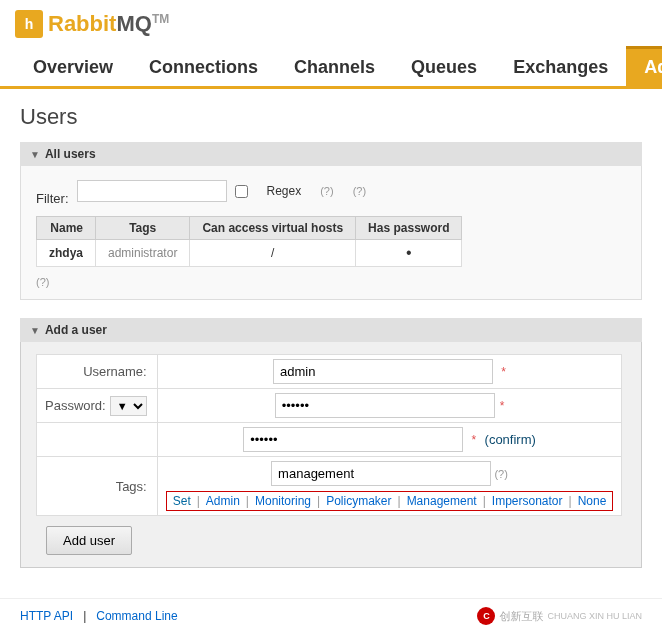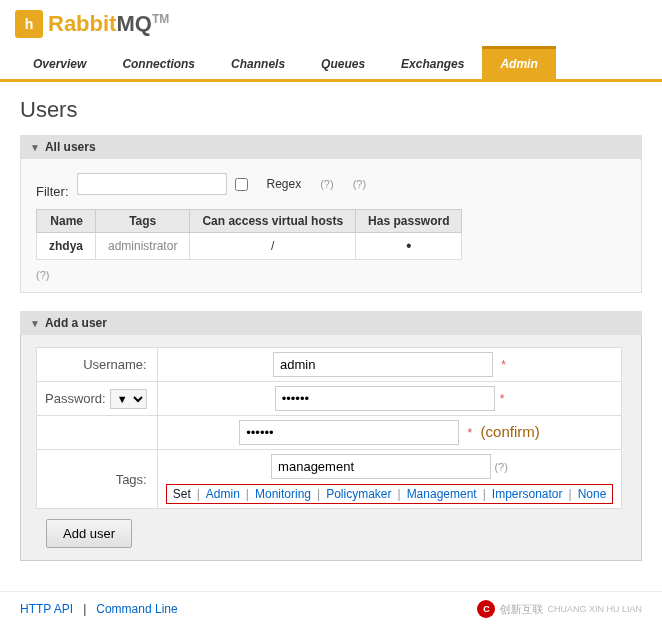--- a/index.html
+++ b/index.html
@@ -14,24 +14,23 @@
     .logo-text em { color: #e8a820; font-style: normal; }
     .logo-tm { font-size: 12px; color: #999; vertical-align: super; }
 
     
     nav { display: flex; gap: 0; }
     nav a {
       display: inline-block;
       padding: 8px 18px;
       text-decoration: none;
       color: #333;
-      font-size: 12px;
+      font-size: 18px;
       font-weight: bold;
       border-top: 3px solid transparent;
-      font-style: italic;
     }
     nav a.active { background: #e8a820; color: #fff; border-top: 3px solid #c8880a; }
 
     
     .content { padding: 15px 20px; }
     h1 { font-size: 22px; font-weight: normal; color: #444; margin-bottom: 12px; }
 
     
     .section-header {
       background: #e0e0e0;
@@ -75,21 +74,21 @@
 
     
     .help-text { font-size: 12px; color: #999; margin-top: 8px; }
 
     
     .form-table { border-collapse: collapse; }
     .form-table td { padding: 4px 8px; vertical-align: middle; }
     .form-table .form-label { text-align: right; font-size: 13px; color: #555; padding-right: 10px; white-space: nowrap; }
     .form-input { border: 1px solid #ccc; padding: 4px 6px; font-size: 13px; width: 220px; }
     .required-star { color: #e05050; margin-left: 5px; }
-    .confirm-text { color: #a16207; font-size: 15px; margin-left: 5px; }
+    .confirm-text { color: #0c4a6e; font-size: 13px; margin-left: 5px; }
     .pwd-label-wrap { display: flex; align-items: center; justify-content: flex-end; gap: 4px; }
     .pwd-dropdown { border: 1px solid #ccc; padding: 2px 2px; font-size: 11px; background: #f5f5f5; }
 
     
     .tag-hint-box {
       border: 1px solid #cc0000;
       display: inline-flex;
       align-items: center;
       padding: 2px 6px;
       gap: 6px;
@@ -226,21 +225,21 @@
           </td>
         </tr>
         <tr>
           <td class="form-label">Tags:</td>
           <td>
             <input class="form-input" type="text" value="management" style="">
             <a href="#" class="help-link">(?)</a>
             <br>
             
             <div class="tag-hint-box" style="margin-top:5px;">
-              <a href="#" style="color:#0f172a;">Set</a>
+              <a href="#" style="color:#0369a1;">Set</a>
               <span class="sep">|</span>
               <a href="#">Admin</a>
               <span class="sep">|</span>
               <a href="#">Monitoring</a>
               <span class="sep">|</span>
               <a href="#">Policymaker</a>
               <span class="sep">|</span>
               <a href="#">Management</a>
               <span class="sep">|</span>
               <a href="#">Impersonator</a>

